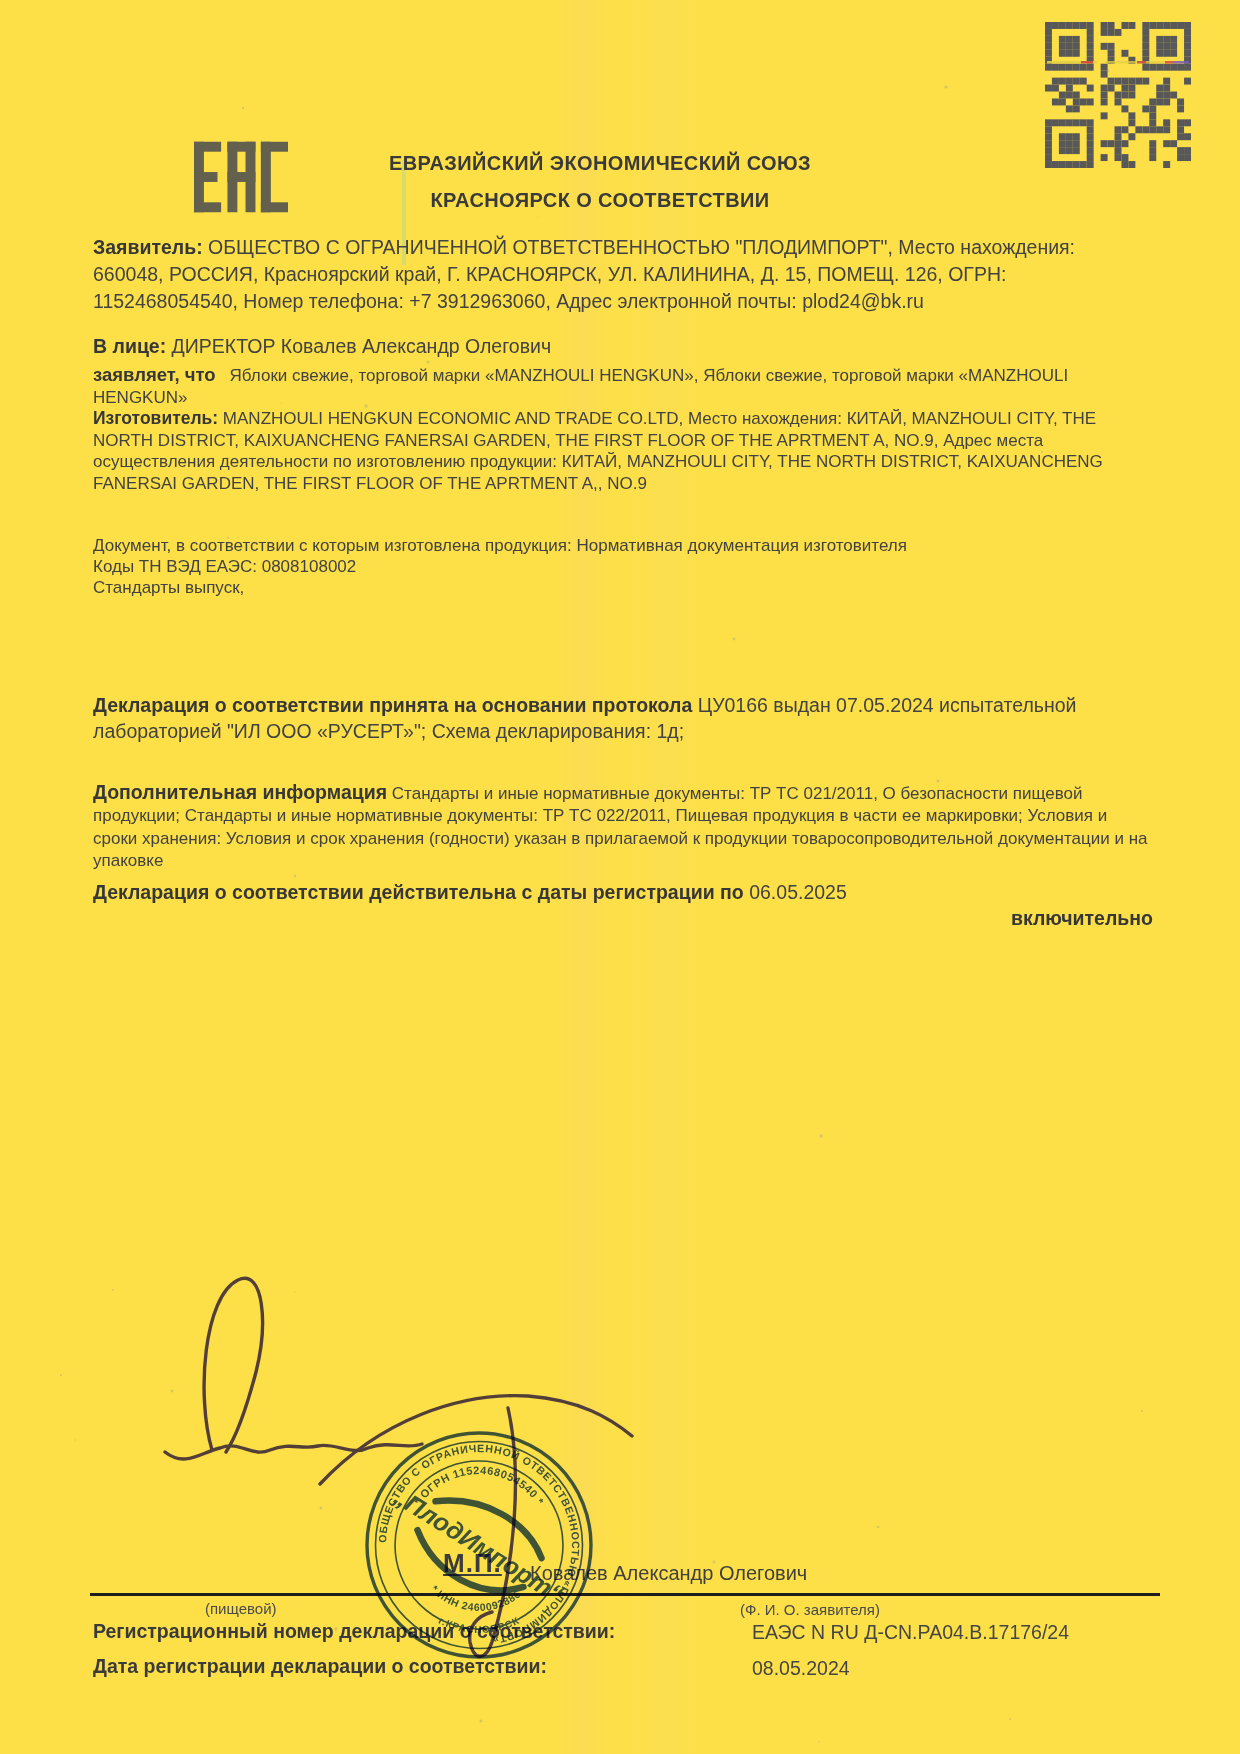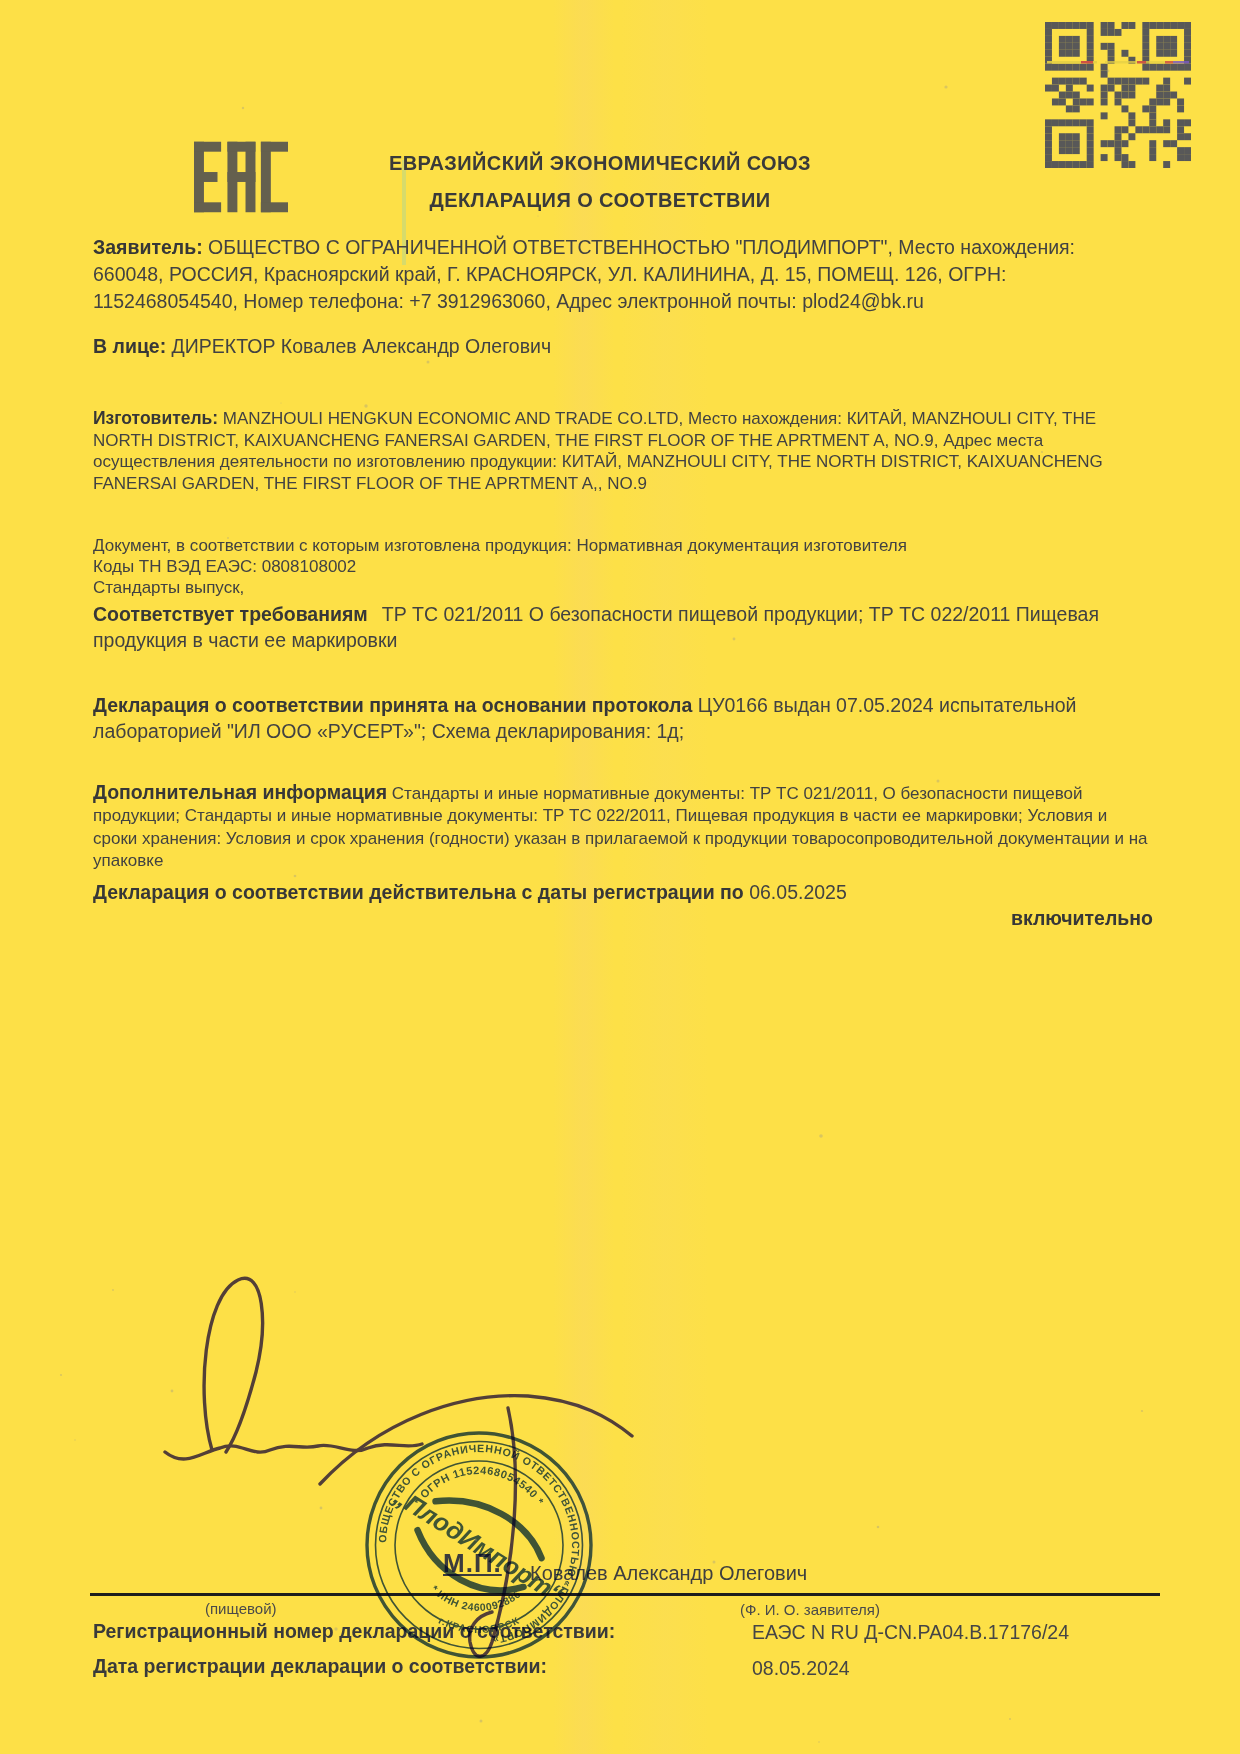--- a/index.html
+++ b/index.html
@@ -266,42 +266,42 @@
     <rect x="37" y="0" width="11" height="78"></rect>
       <rect x="57" y="0" width="11" height="78"></rect>
     <rect x="37" y="0" width="31" height="11"></rect>
       <rect x="37" y="33.5" width="31" height="11"></rect>
     <rect x="74" y="0" width="11" height="78"></rect>
       <rect x="74" y="0" width="30" height="11"></rect>
     <rect x="74" y="67" width="30" height="11"></rect>
   </svg>
 
   <div class="abs title" style="left:340px;top:152px;width:520px">ЕВРАЗИЙСКИЙ ЭКОНОМИЧЕСКИЙ СОЮЗ</div>
-  <div class="abs title" style="left:340px;top:189px;width:520px">ДЕКЛАРАЦИЯ О СООТВЕТСТВИИ</div>
+  <div class="abs title" style="left:340px;top:189px;width:520px">КРАСНОЯРСК О СООТВЕТСТВИИ</div>
 
   <div class="abs p-big" style="left:93px;top:234px;width:1030px">
     <span class="b">Заявитель:</span><span> ОБЩЕСТВО С ОГРАНИЧЕННОЙ ОТВЕТСТВЕННОСТЬЮ "ПЛОДИМПОРТ", Место нахождения: 660048, РОССИЯ,  Красноярский край, Г. КРАСНОЯРСК, УЛ. КАЛИНИНА, Д. 15, ПОМЕЩ. 126, ОГРН: 1152468054540, Номер телефона: +7 3912963060, Адрес электронной почты: plod24@bk.ru</span>
   </div>
 
   <div class="abs p-big" style="left:93px;top:333px;width:1030px">
     <span class="b">В лице:</span><span> ДИРЕКТОР Ковалев Александр Олегович</span>
   </div>
 
+  <div class="abs p-mid" style="left:93px;top:364px;width:1000px">
+    <span class="b gap-after-label" style="font-size:18.5px">заявляет, что</span><span>Яблоки свежие, торговой марки «MANZHOULI HENGKUN», Яблоки свежие, торговой марки «MANZHOULI HENGKUN»</span>
+  </div>
 
   <div class="abs p-mid" style="left:93px;top:408px;width:1062px">
     <span class="b">Изготовитель:</span><span> MANZHOULI HENGKUN ECONOMIC AND TRADE CO.LTD, Место нахождения: КИТАЙ, MANZHOULI CITY, THE NORTH DISTRICT, KAIXUANCHENG FANERSAI GARDEN, THE FIRST FLOOR OF THE APRTMENT A, NO.9, Адрес места осуществления деятельности по изготовлению продукции: КИТАЙ, MANZHOULI CITY, THE NORTH DISTRICT, KAIXUANCHENG FANERSAI GARDEN, THE FIRST FLOOR OF THE APRTMENT A,, NO.9</span>
   </div>
 
   <div class="abs p-mid" style="left:93px;top:535px;width:1062px">Документ, в соответствии с которым изготовлена продукция: Нормативная документация изготовителя</div>
   <div class="abs p-mid" style="left:93px;top:556px;width:1062px">Коды ТН ВЭД ЕАЭС: 0808108002</div>
   <div class="abs p-mid" style="left:93px;top:577px;width:1062px">Стандарты выпуск,</div>
 
-  <div class="abs p-req" style="left:93px;top:601px;width:1060px">
-    <span class="b gap-after-label">Соответствует требованиям</span><span>ТР ТС 021/2011 О безопасности пищевой продукции; ТР ТС 022/2011 Пищевая продукция в части ее маркировки</span>
-  </div>
 
   <div class="abs p-req" style="left:93px;top:692px;width:1060px">
     <span class="b">Декларация о соответствии принята на основании протокола</span><span> ЦУ0166 выдан 07.05.2024 испытательной лабораторией "ИЛ ООО «РУСЕРТ»"; Схема декларирования: 1д;</span>
   </div>
 
   <div class="abs p-mid" style="left:93px;top:781px;width:1062px;line-height:22.3px">
     <span class="b" style="font-size:19.5px">Дополнительная информация</span><span> Стандарты и иные нормативные документы: ТР ТС 021/2011, О безопасности пищевой продукции; Стандарты и иные нормативные документы: ТР ТС 022/2011, Пищевая продукция в части ее маркировки; Условия и сроки хранения: Условия и срок хранения (годности) указан в прилагаемой к продукции товаросопроводительной документации и на упаковке</span>
   </div>
 
   <div class="abs p-req" style="left:93px;top:879px;width:1060px">

